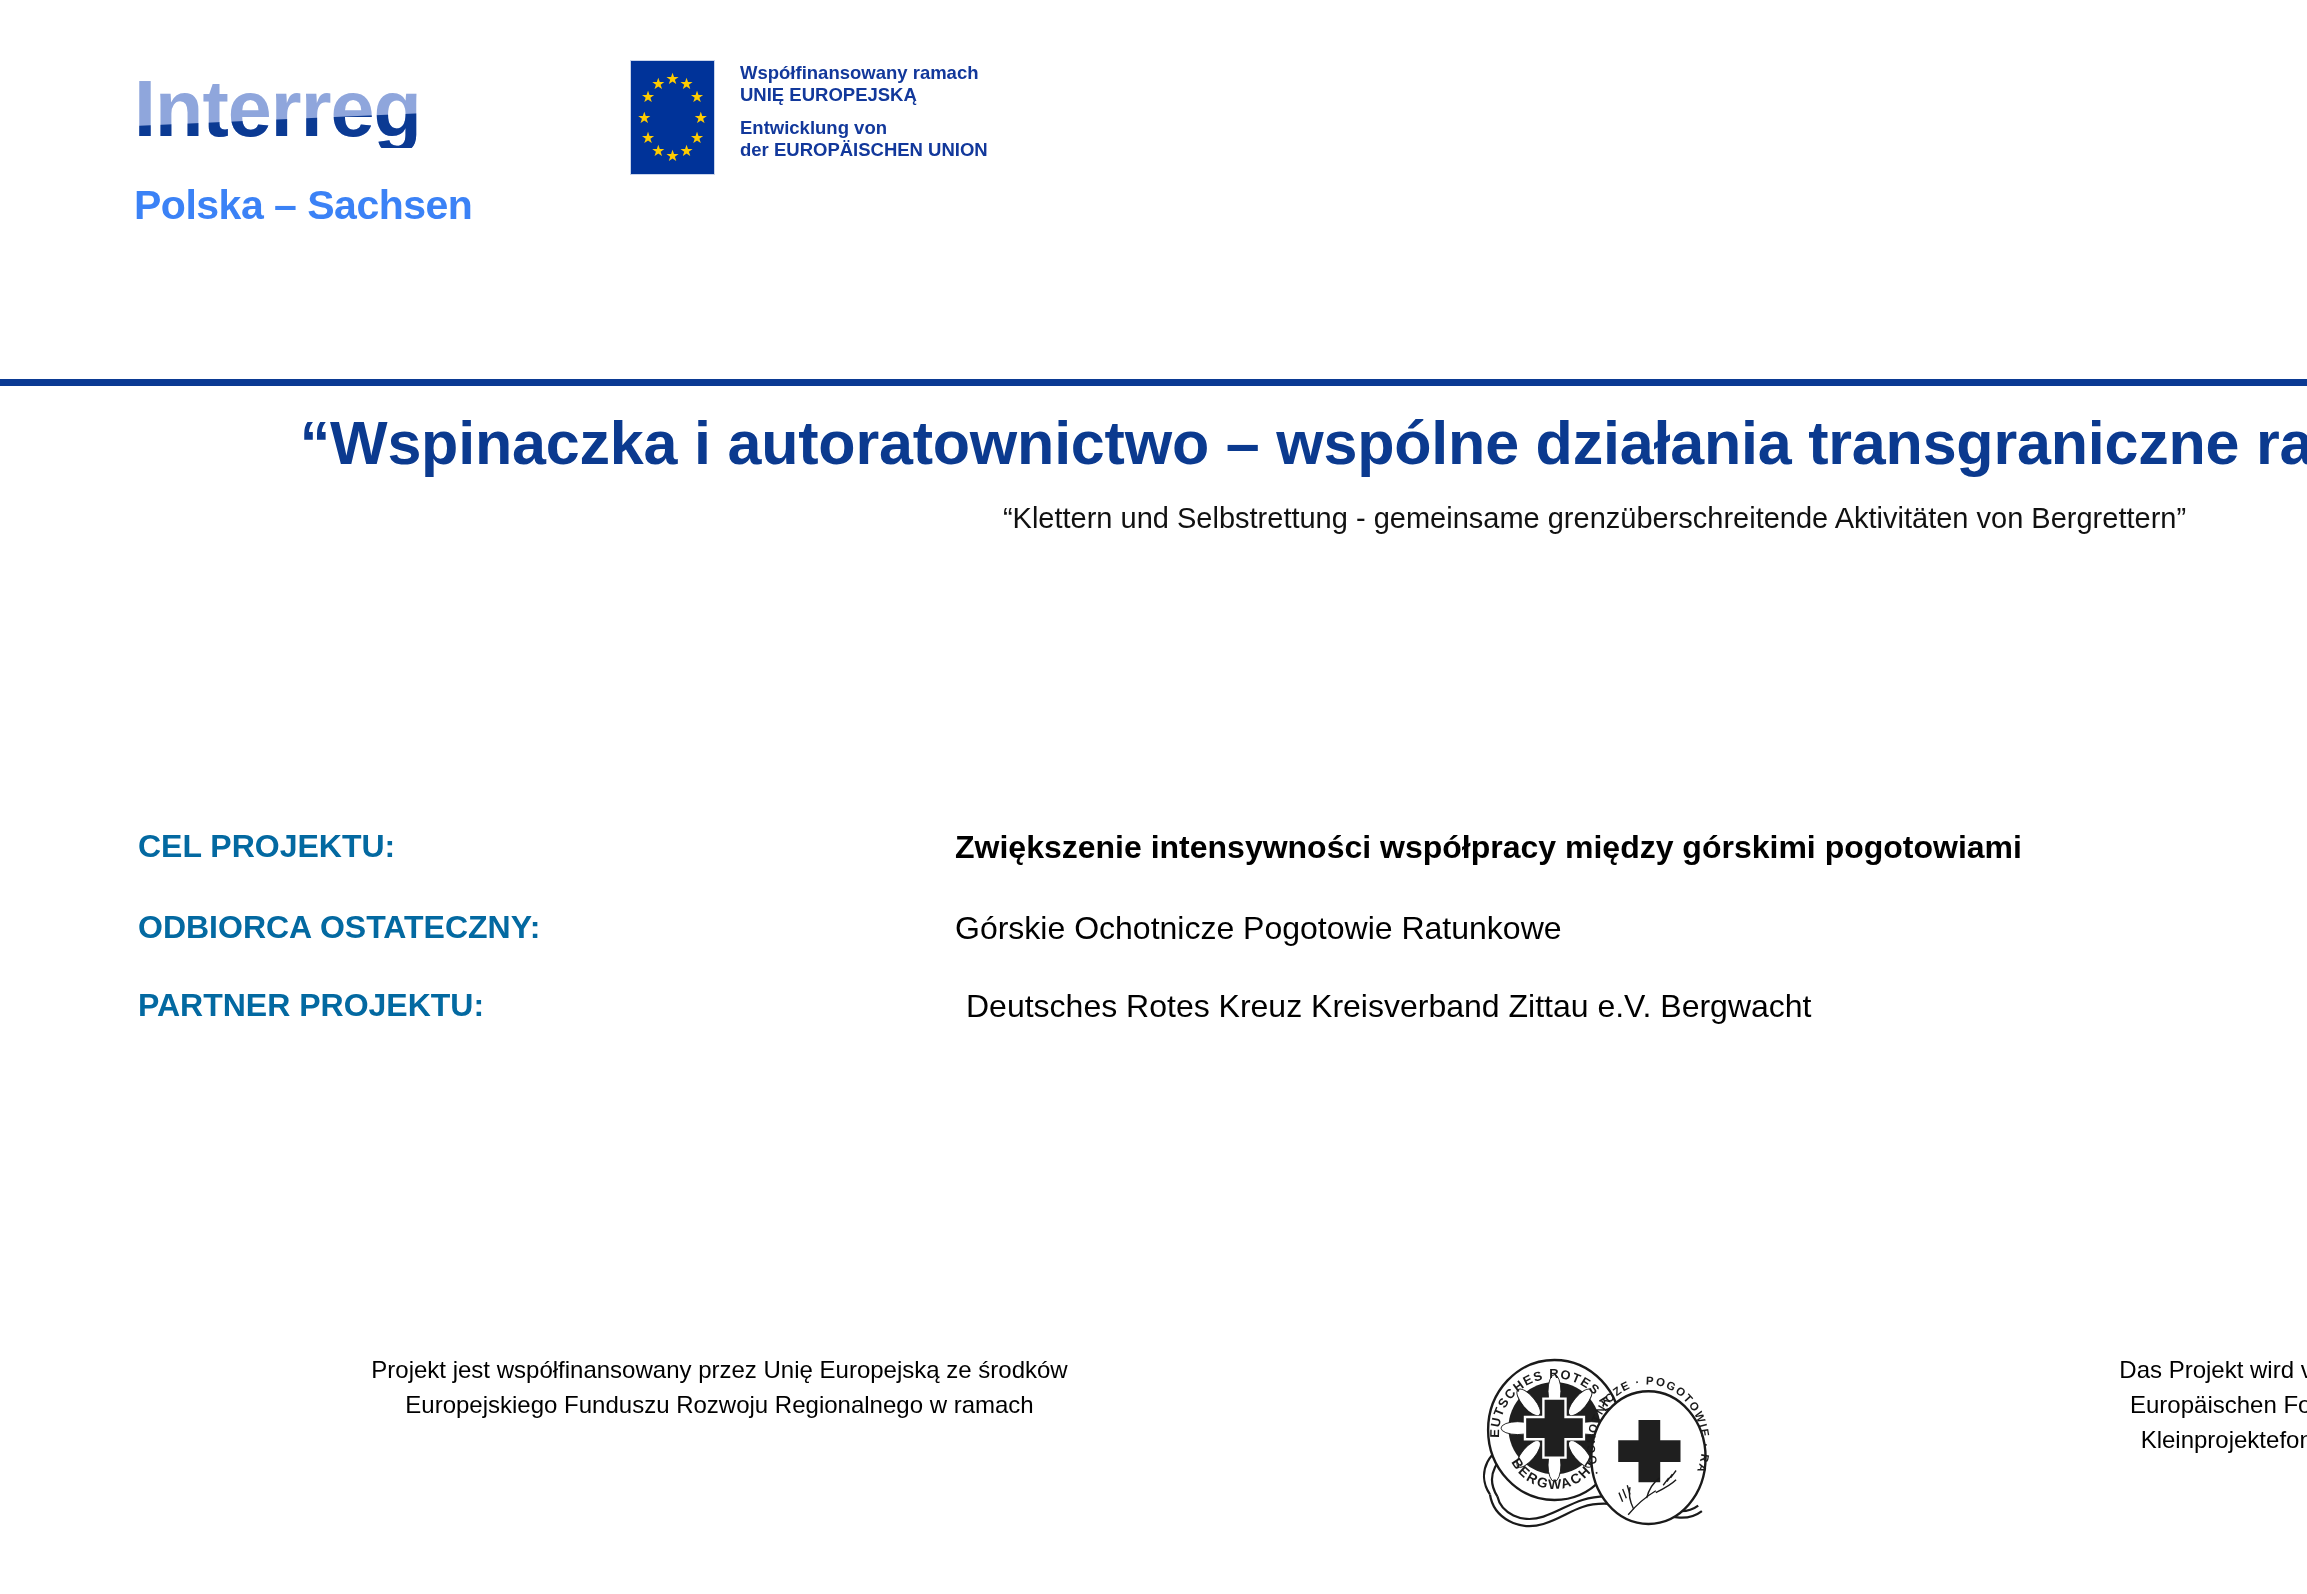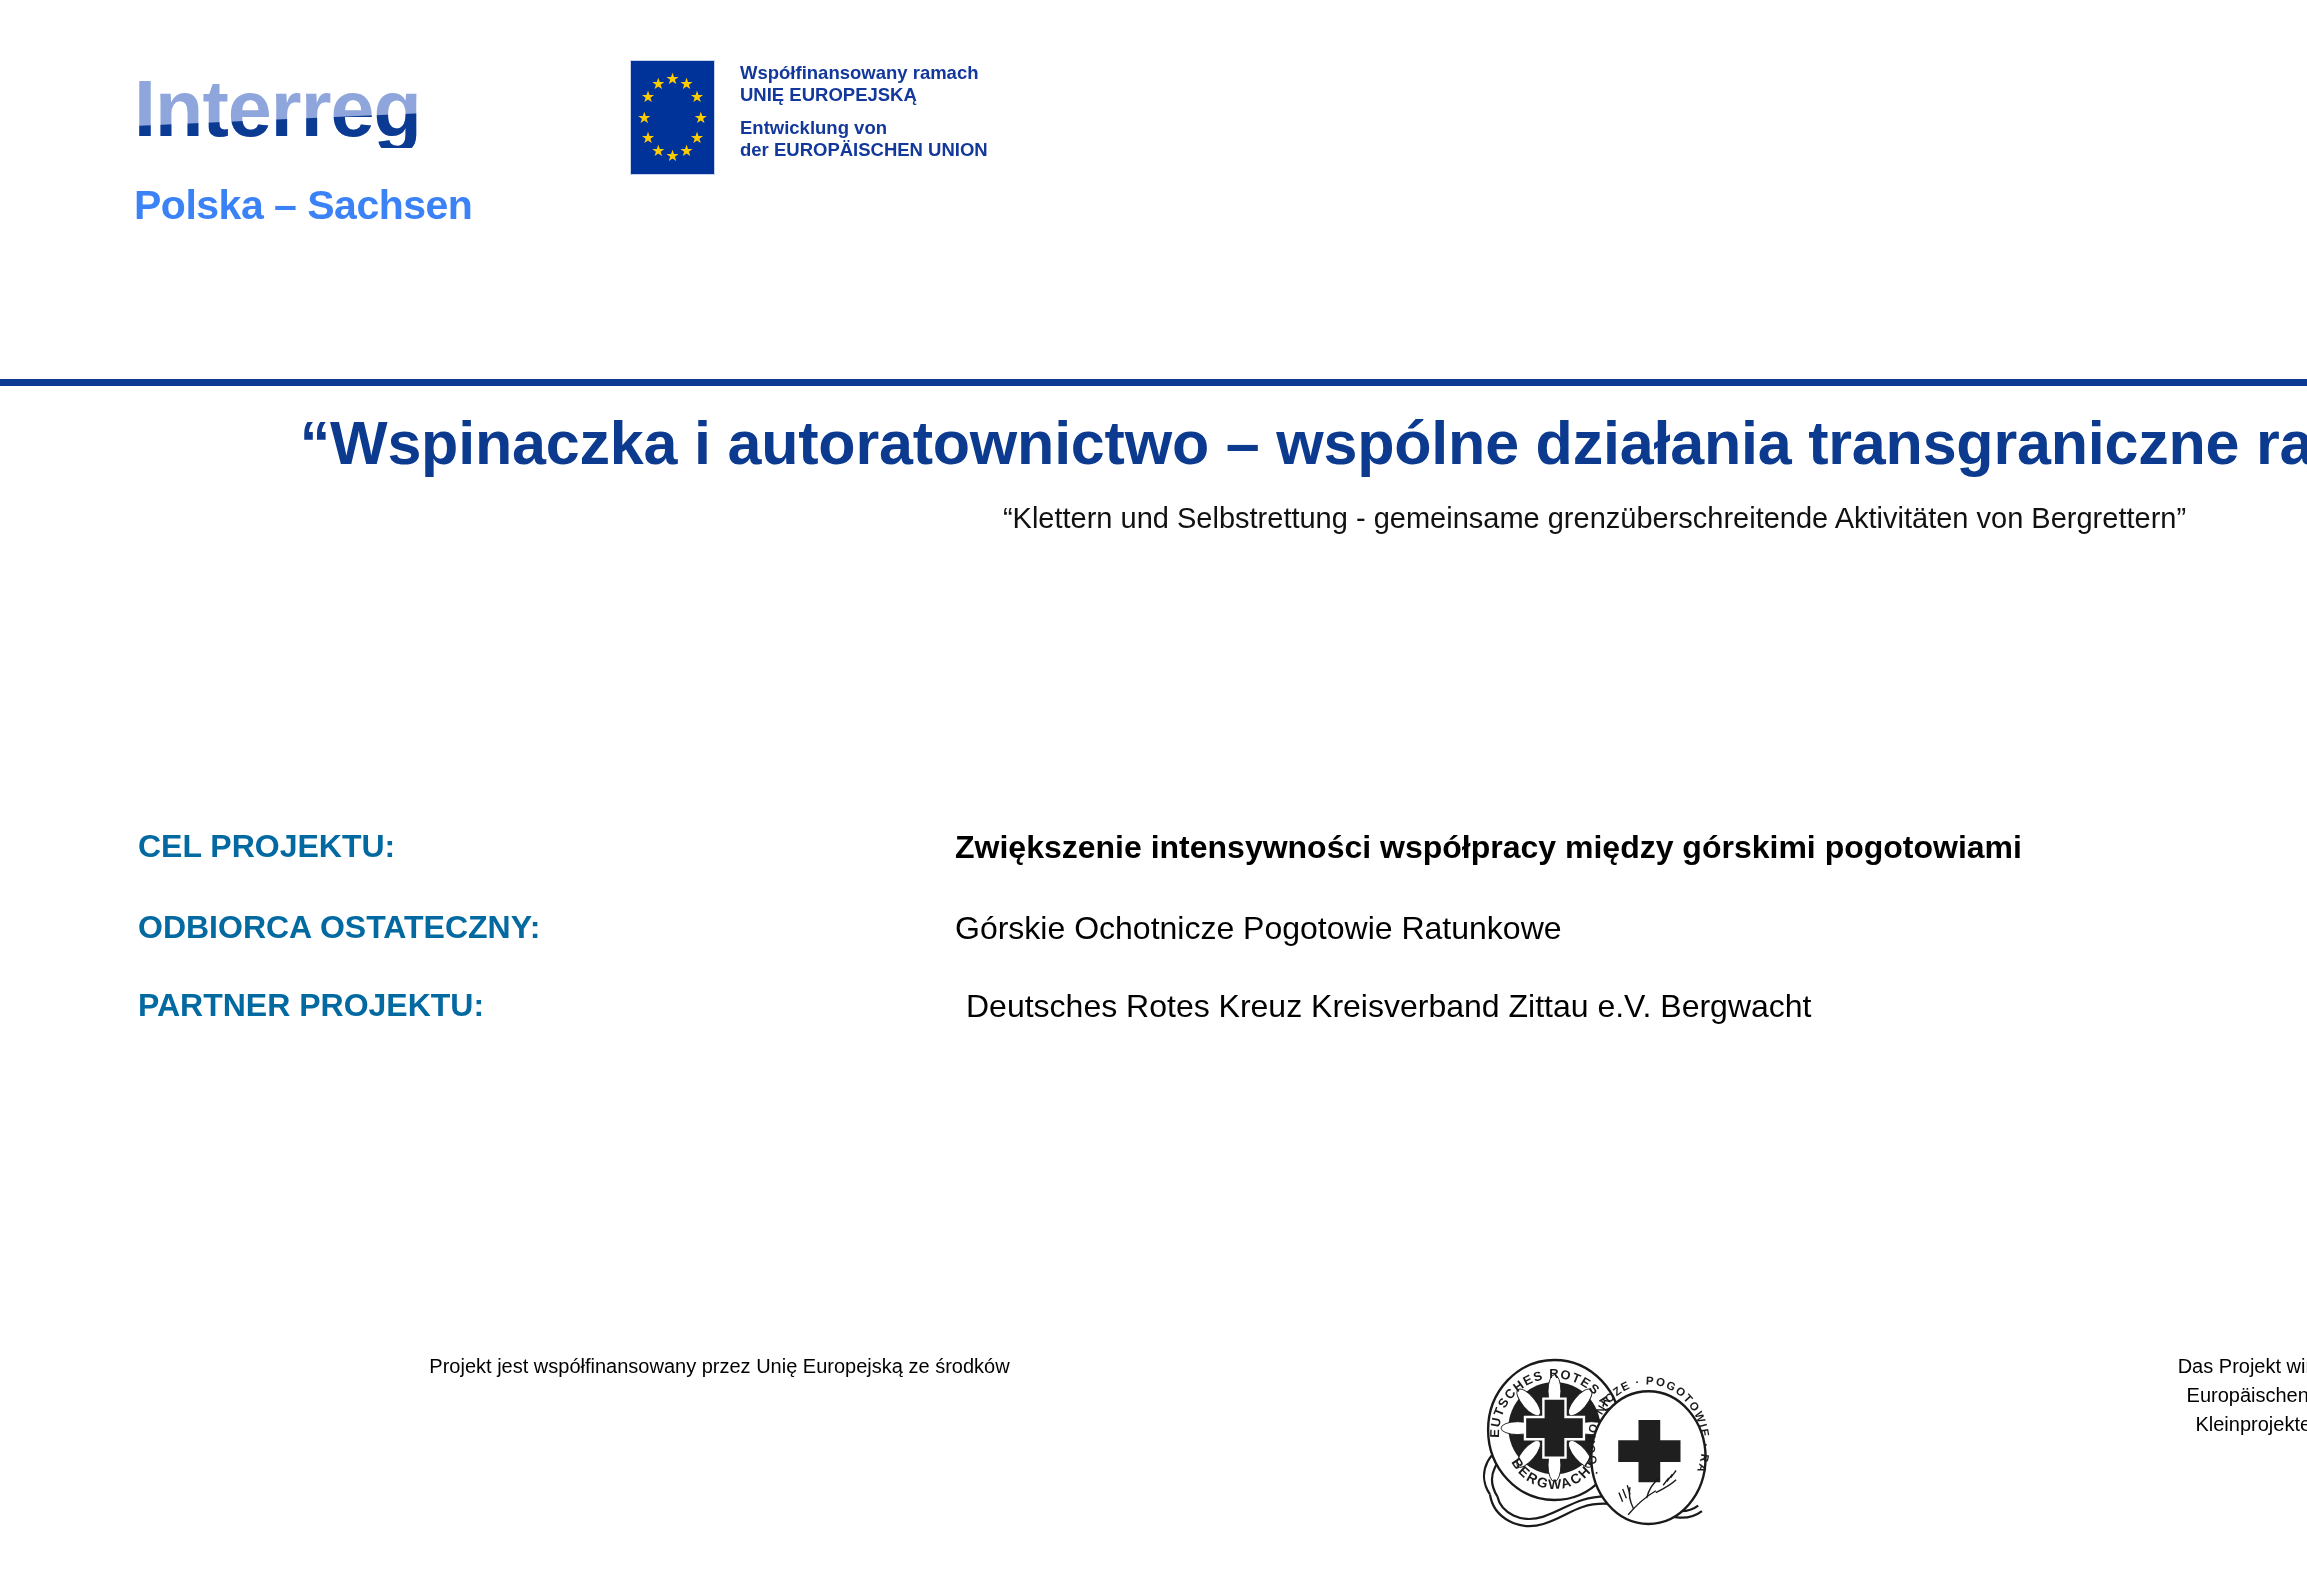--- a/index.html
+++ b/index.html
@@ -190,21 +190,21 @@
     height: 198px;
     display: flex;
     align-items: flex-start;
     justify-content: space-between;
     padding: 0 83px;
     box-sizing: border-box;
   }
   .footer-col {
     flex: 0 0 1273px;
     text-align: center;
-    font-size: 20px;
+    font-size: 24px;
     line-height: 1.46;
     color: #000000;
   }
   .footer-col .fline { display: block; white-space: pre; }
   .footer-emblem {
     flex: 0 0 277px;
     display: flex;
     justify-content: center;
     align-items: flex-start;
     padding-top: 3.7px;
@@ -272,20 +272,21 @@
     <div class="detail-label">PARTNER PROJEKTU:</div>
     <div class="detail-value plain">Deutsches Rotes Kreuz Kreisverband Zittau e.V. Bergwacht</div>
   </div>
 
 </div>
 
 <div class="footer">
 
   <div class="footer-col">
     <span class="fline">Projekt jest współfinansowany przez Unię Europejską ze środków</span>
+    <span class="fline">Europejskiego Funduszu Rozwoju Regionalnego w ramach</span>
   </div>
 
   <div class="footer-emblem">
     <svg viewBox="0 0 280 210">
       <g fill="none" stroke="#1a1a1a" stroke-width="2.2">
 
         <path d="M26 150 C10 126, 26 98, 52 96 L120 96" stroke-width="2.4"></path>
         <path d="M34 152 C20 130, 34 106, 56 104 L120 104" stroke-width="2.4"></path>
         <path d="M26 150 C30 176, 58 190, 84 182 C110 174, 120 160, 150 160 C200 160, 230 188, 256 168" stroke-width="2.4"></path>
         <path d="M34 152 C38 170, 60 182, 84 174 C108 166, 122 152, 152 152 C202 152, 228 180, 252 162" stroke-width="2.4"></path>

